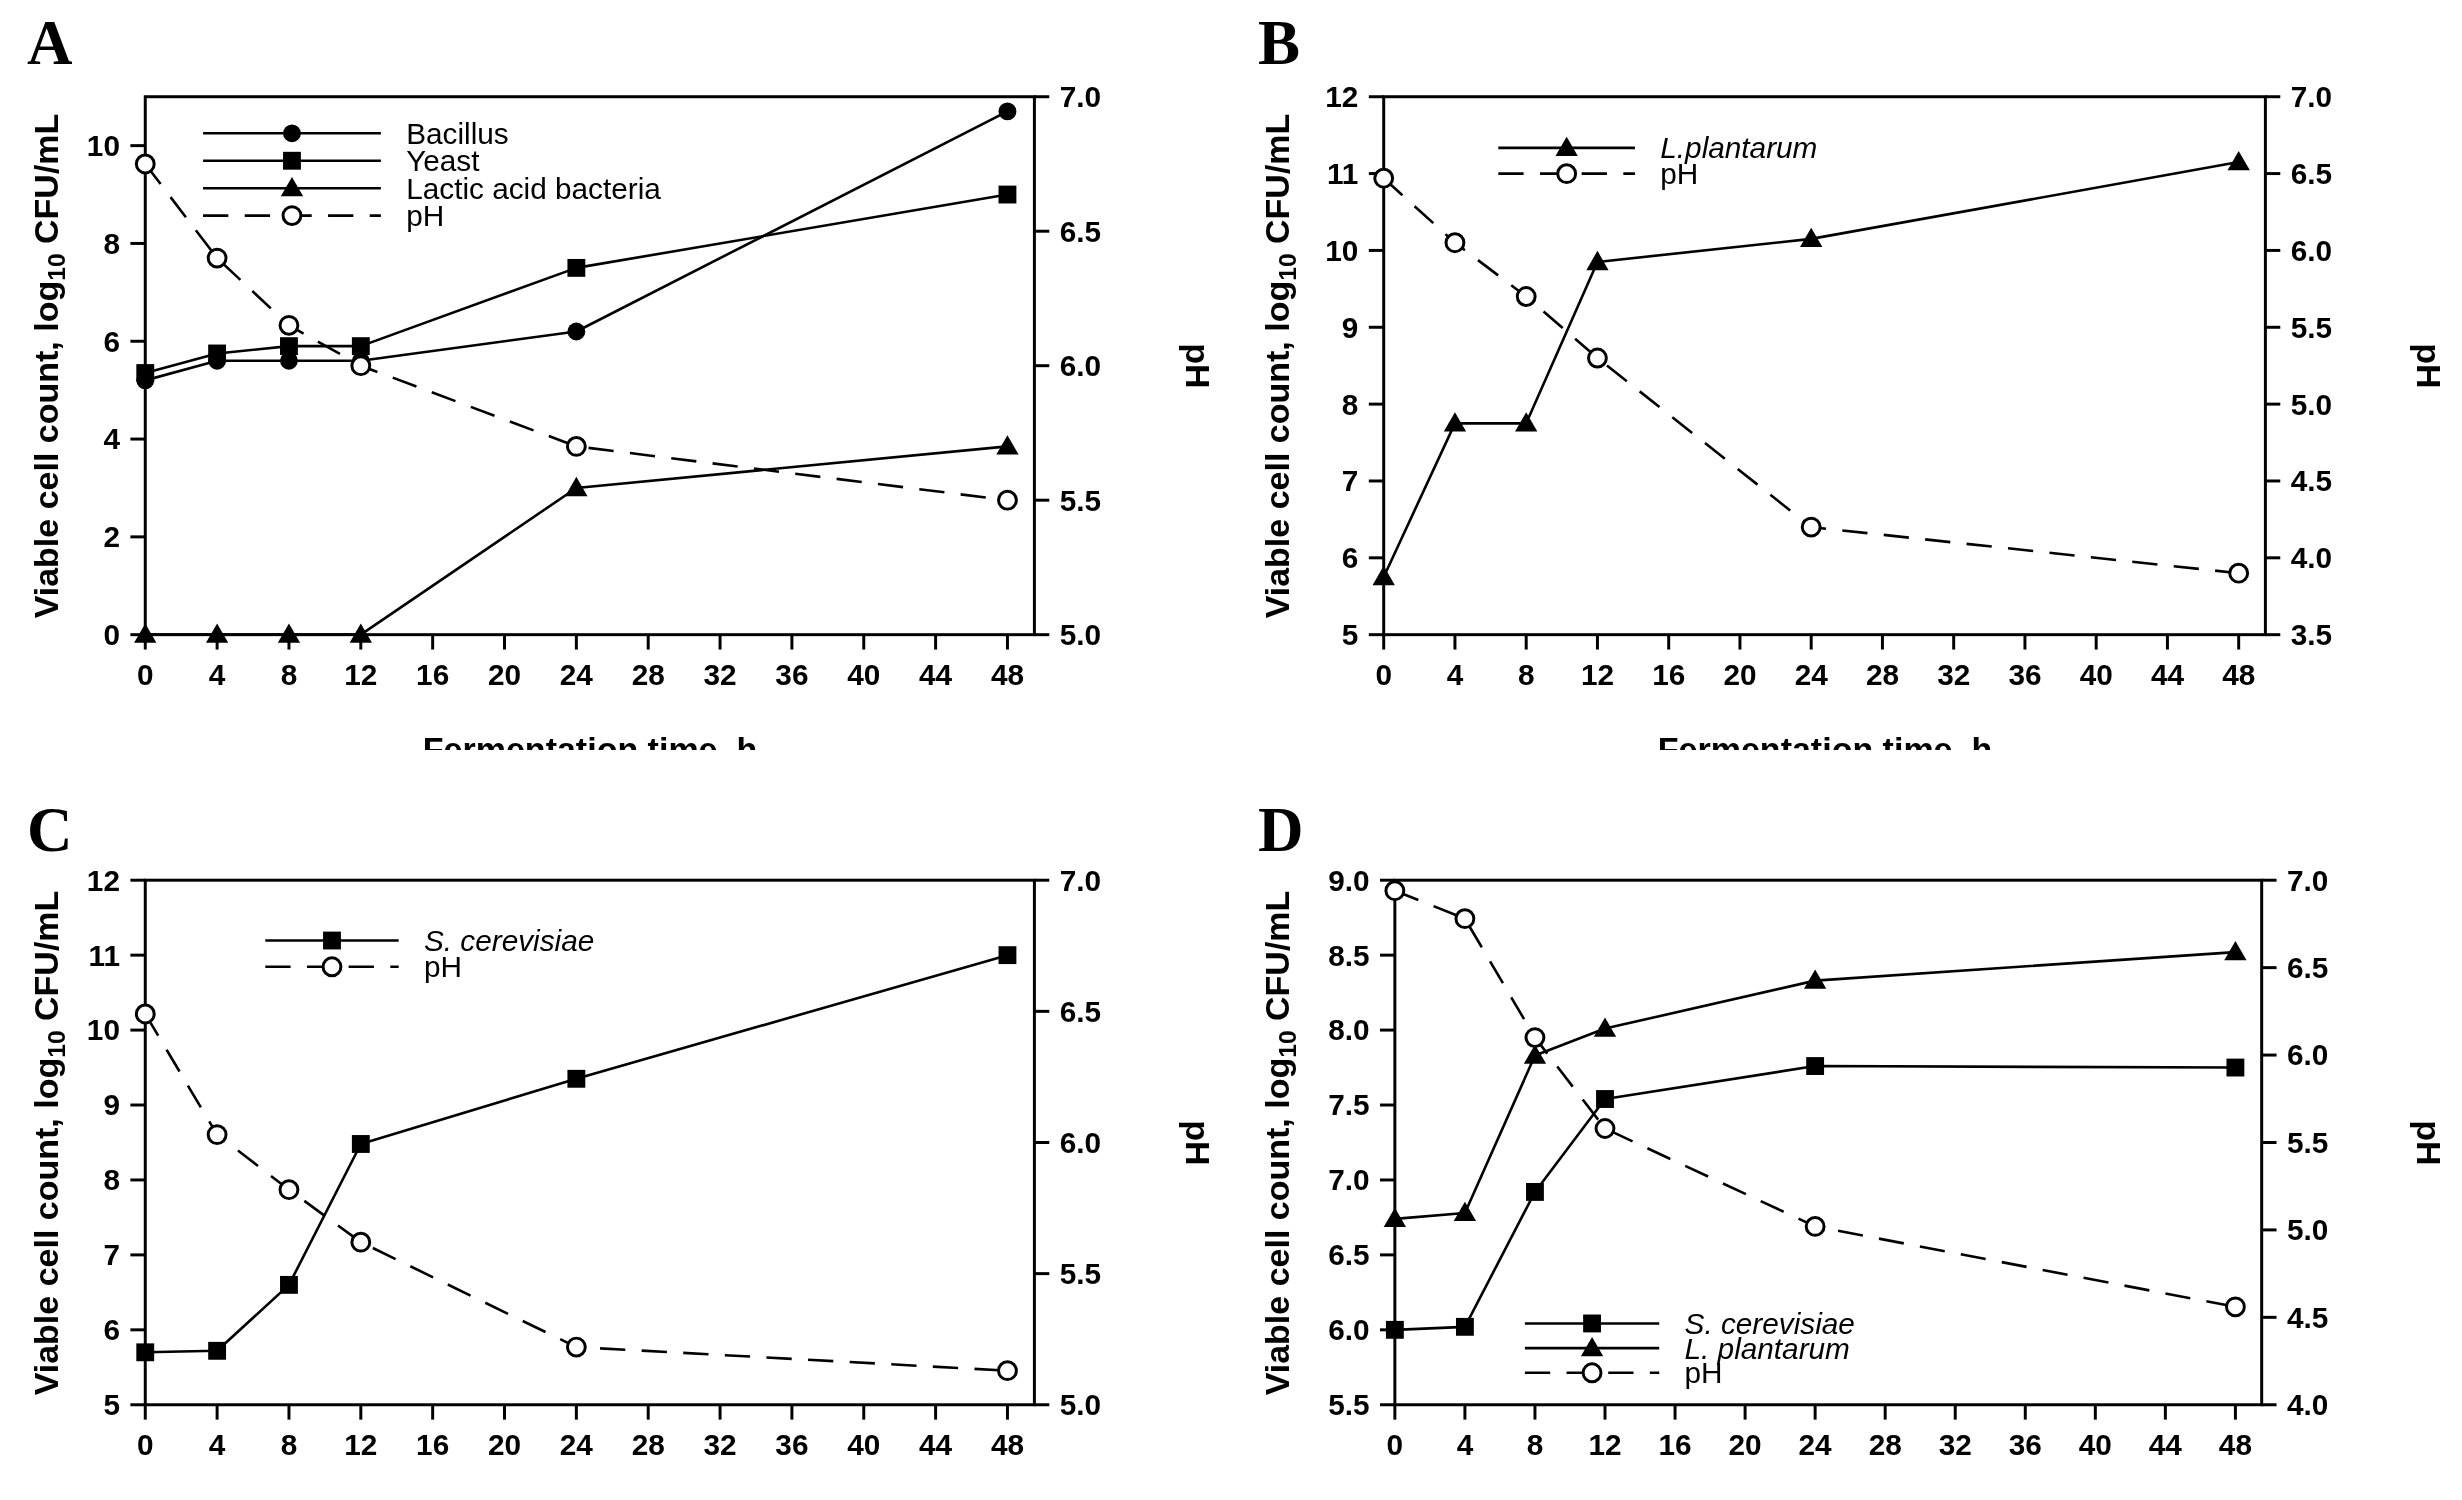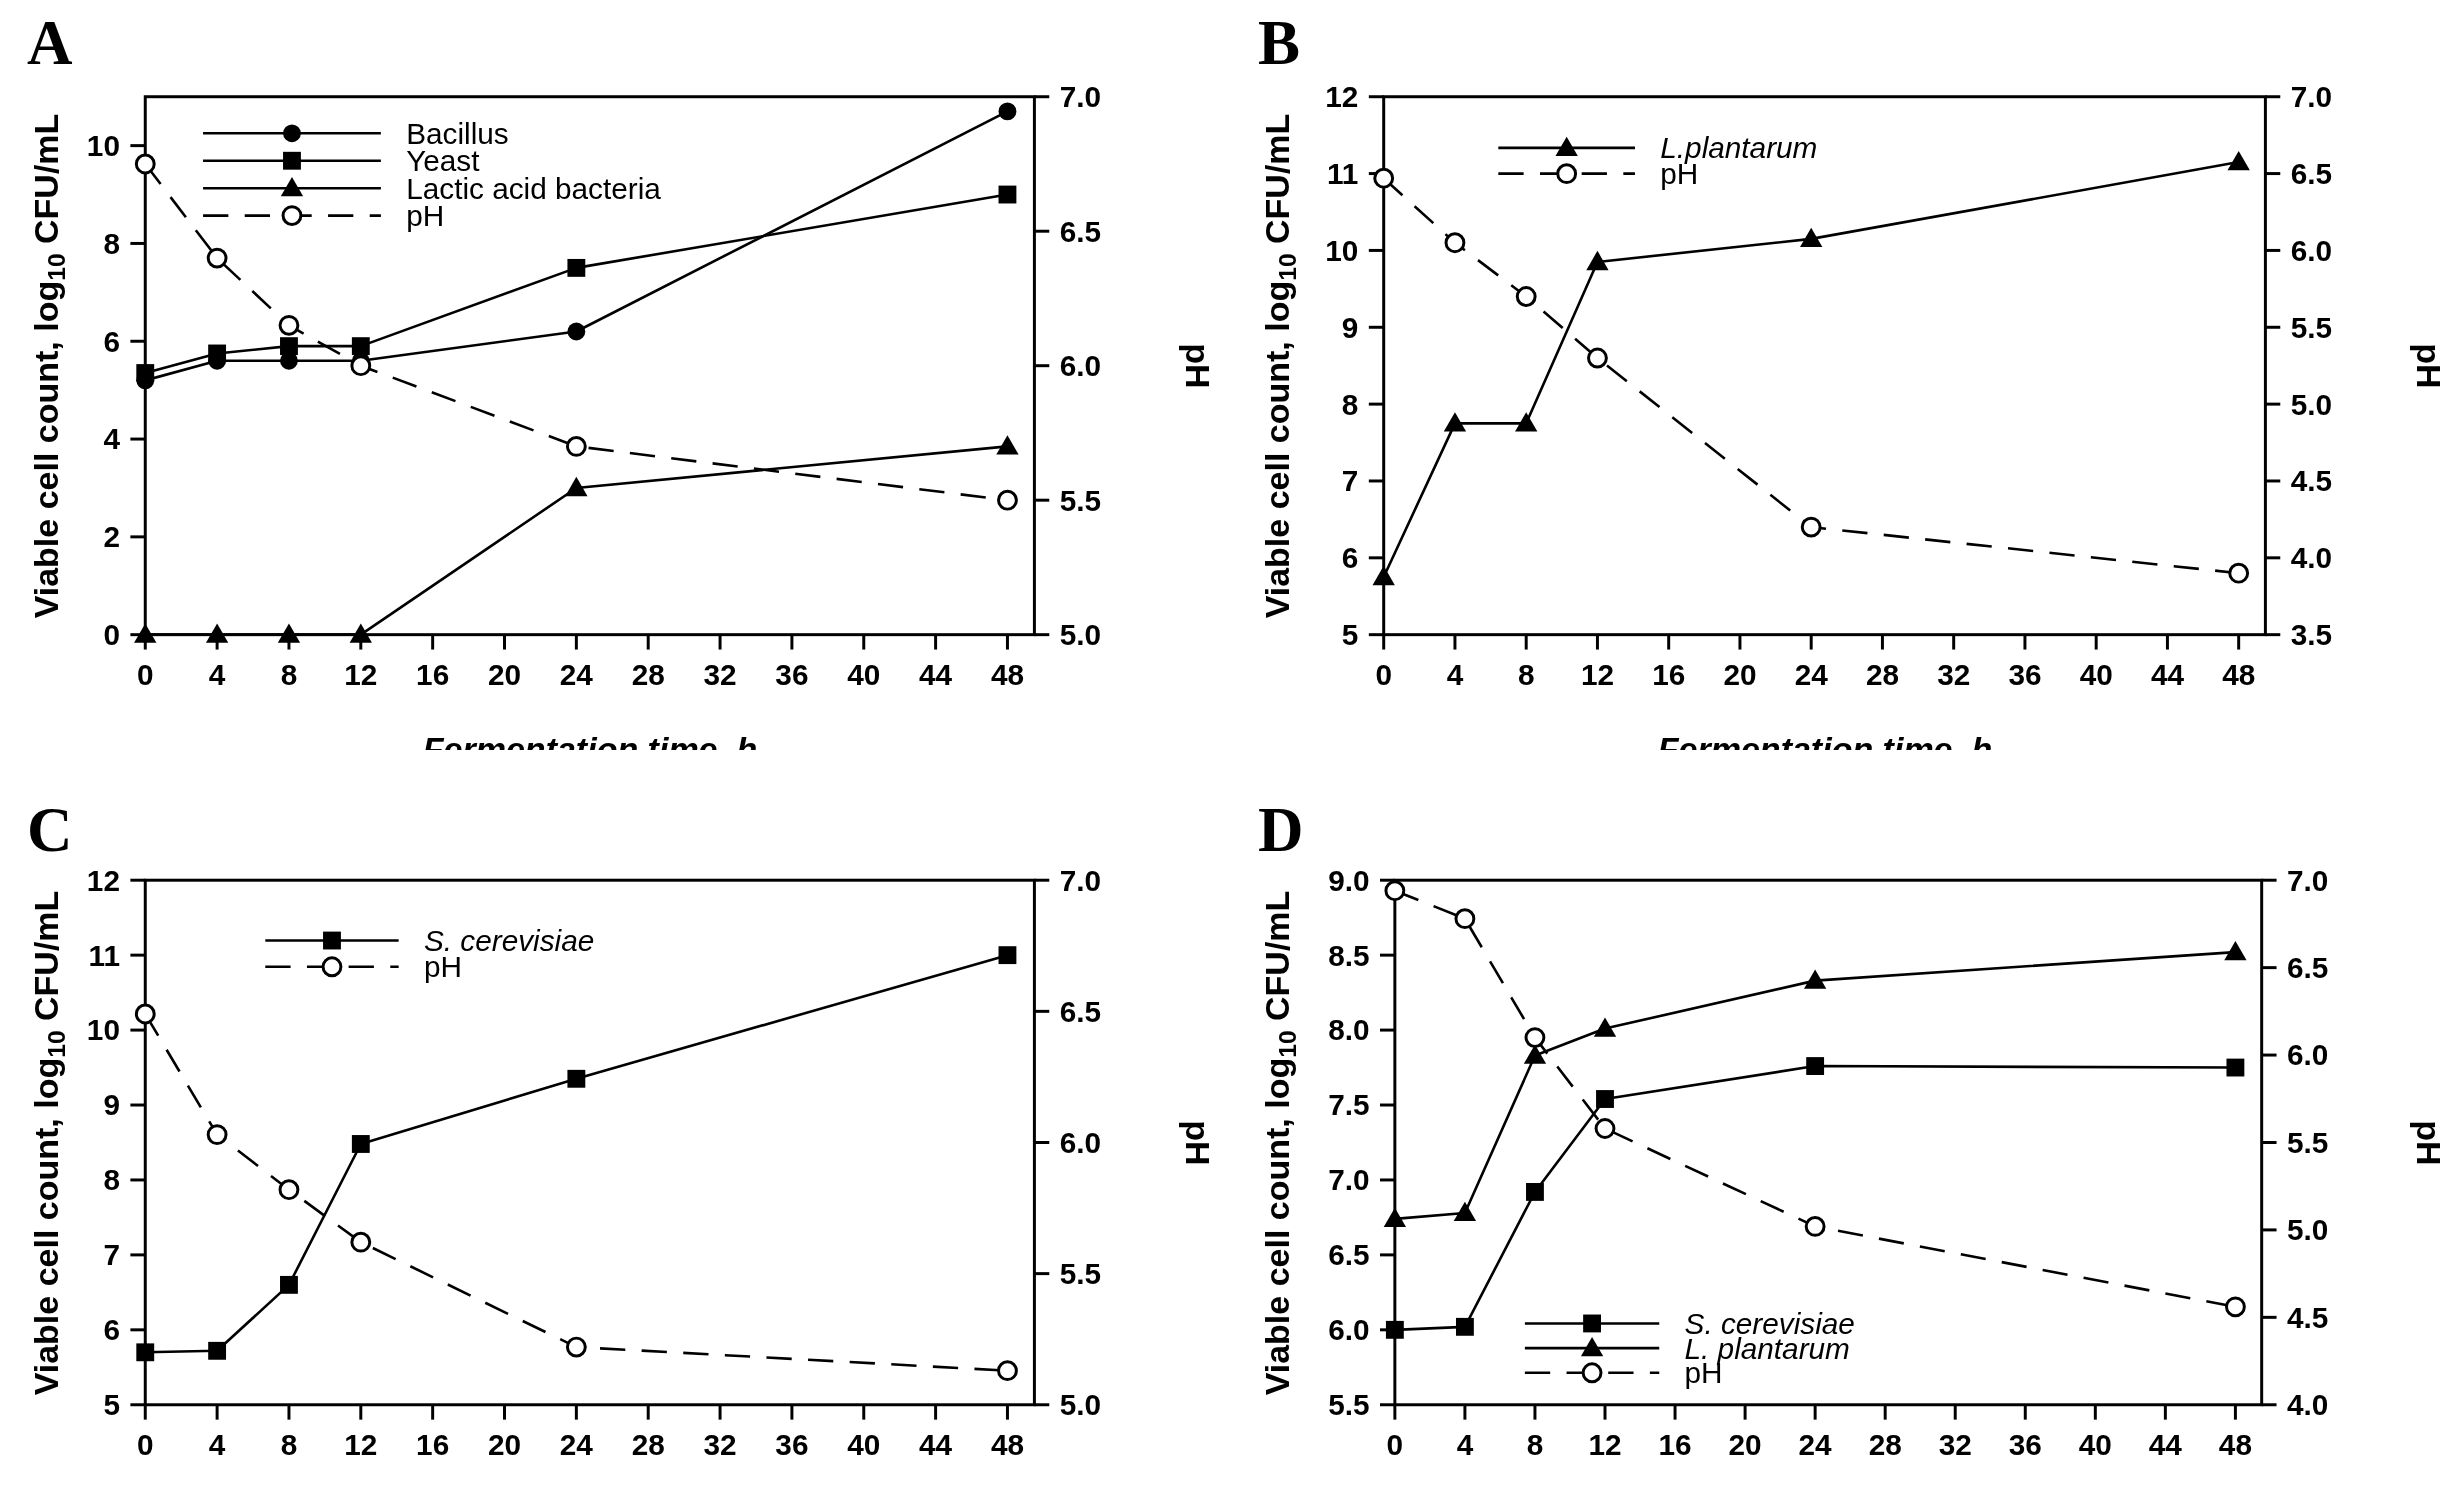--- a/index.html
+++ b/index.html
@@ -8,21 +8,21 @@
   .figure { position:relative; width:2462px; height:1501px; display:grid;
             grid-template-columns:1231px 1231px; grid-template-rows:750px 750px; background:#fff; }
   .panel { position:relative; width:1231px; height:750px; overflow:hidden; }
   .panel svg { position:absolute; left:0; top:0; }
   .panel-letter { position:absolute; left:27px; top:12px; font-family:"Liberation Serif", serif;
                   font-weight:bold; font-size:63px; line-height:1; letter-spacing:0.7px; }
   .panel.row2 .panel-letter { top:49px; }
   .axis-label { position:absolute; font-weight:bold; font-size:34px; white-space:nowrap; }
   .ylabel-left  { transform:translate(-50%,-50%) rotate(-90deg); }
   .ylabel-right { transform:translate(-50%,-50%) rotate(90deg); }
-  .xlabel { transform:translate(-50%,0);font-style:italic; }
+  .xlabel { transform:translate(-50%,0); }
   .sub { font-size:24.6px; position:relative; top:7.4px; }
 </style>
 </head>
 <body>
 
 <div class="figure">
 
   <div class="panel row1">
     <div class="panel-letter">A</div>
     <svg width="1231" height="750" viewBox="0 0 1654 1008">

